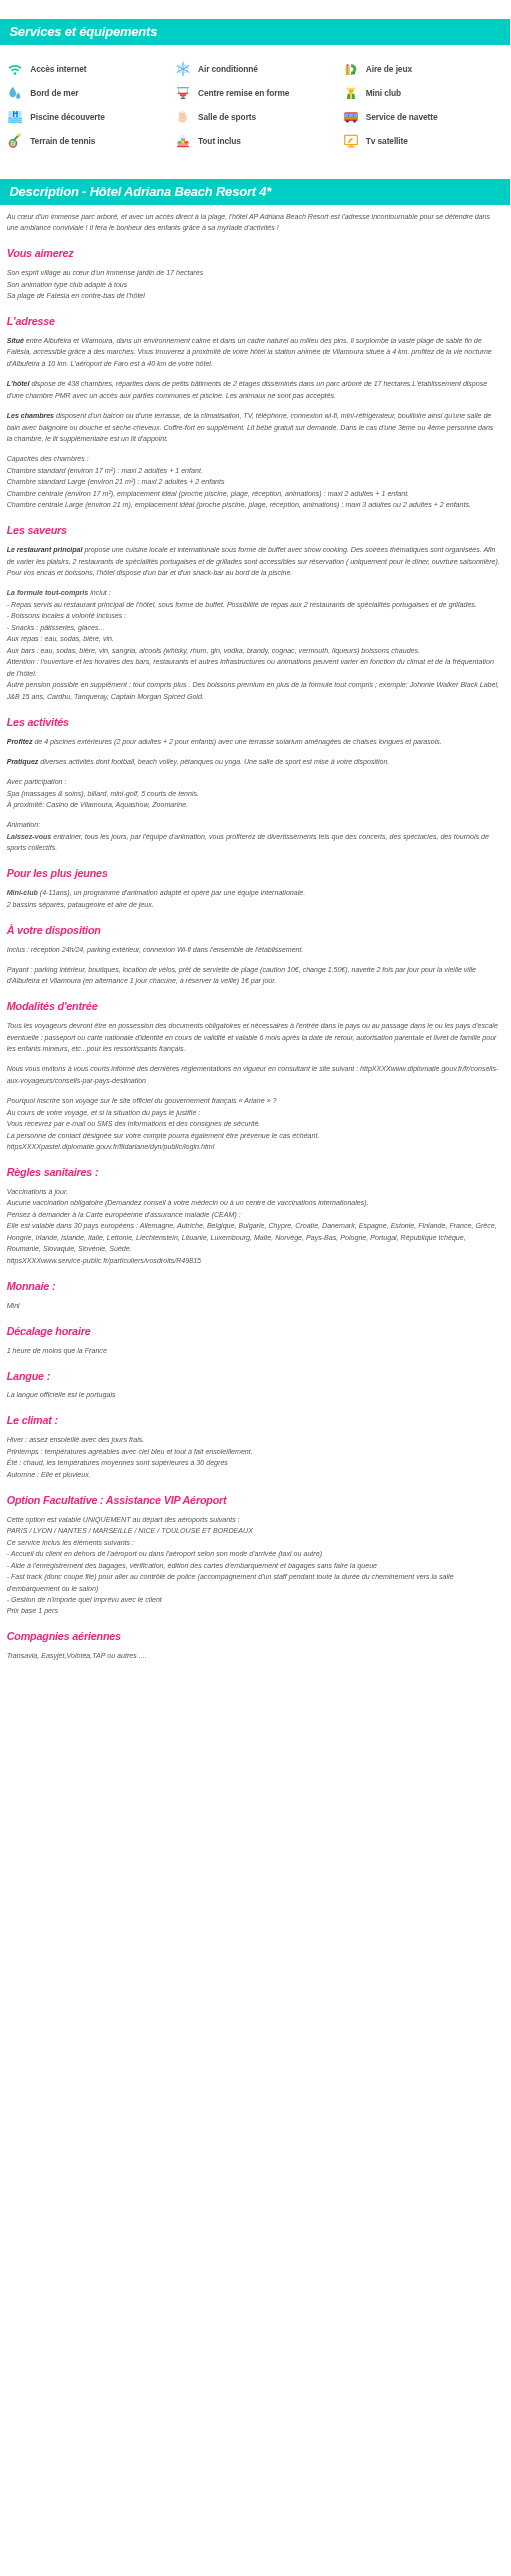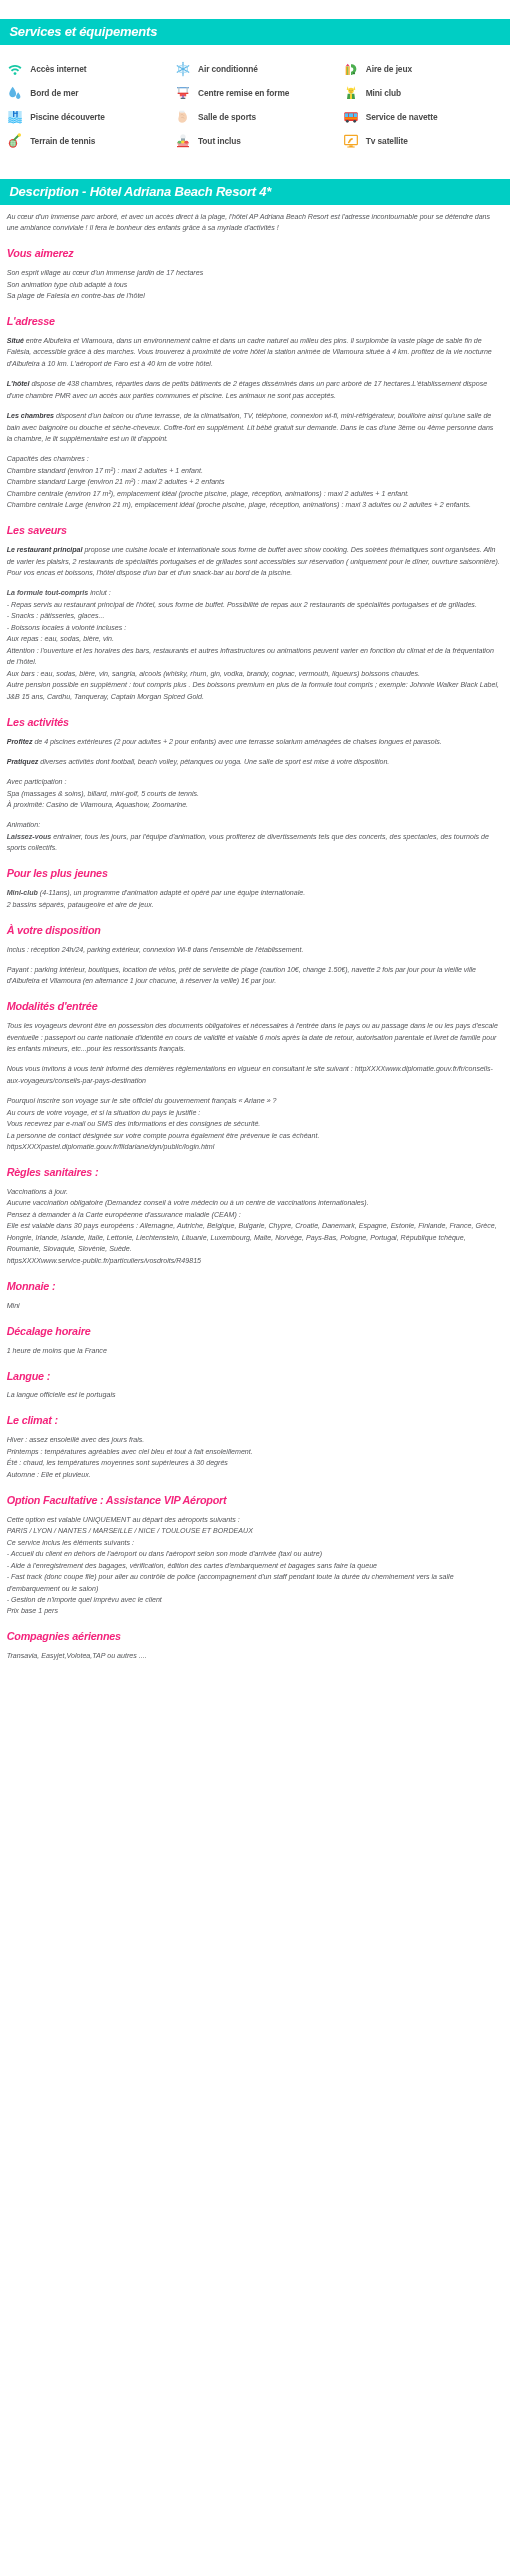--- a/index.html
+++ b/index.html
@@ -299,25 +299,25 @@
       <div>Chambre standard Large (environ 21 m²) : maxi  2 adultes + 2 enfants</div>
       <div>Chambre centrale (environ 17 m²), emplacement idéal (proche piscine, plage, réception, animations) : maxi 2 adultes + 1 enfant.</div>
       <div>Chambre centrale Large (environ 21 m), emplacement idéal (proche piscine, plage, réception, animations) : maxi 3 adultes ou 2 adultes + 2 enfants.</div>
     </div>
 
     <h2 class="pink">Les saveurs</h2>
     <p class="para"><b>Le restaurant principal</b><span> propose une cuisine locale et internationale sous forme de buffet avec show cooking. Des soirées thématiques sont organisées. Afin de varier les plaisirs, 2 restaurants de spécialités portugaises et de grillades sont accessibles sur réservation ( uniquement pour le dîner, ouvrture saisonnière). Pour vos encas et boissons, l'hôtel dispose d'un bar et d'un snack-bar au bord de la piscine.</span></p>
     <div class="lines">
       <div><b>La formule tout-compris</b><span> inclut :</span></div>
       <div>- Repas servis au restaurant principal de l'hôtel, sous forme de buffet. Possibilité de repas aux 2 restaurants de spécialités portugaises et de grillades.</div>
+      <div>- Boissons locales à volonté incluses :</div>
       <div>- Snacks : pâtisseries, glaces...</div>
-      <div>- Boissons locales à volonté incluses :</div>
       <div>Aux repas : eau, sodas, bière, vin.</div>
+      <div>Aux bars : eau, sodas, bière, vin, sangria, alcools (whisky, rhum, gin, vodka, brandy, cognac, vermouth, liqueurs) boissons chaudes.</div>
       <div>Attention : l'ouverture et les horaires des bars, restaurants et autres infrastructures ou animations peuvent varier en fonction du climat et de la fréquentation de l'hôtel.</div>
-      <div>Aux bars : eau, sodas, bière, vin, sangria, alcools (whisky, rhum, gin, vodka, brandy, cognac, vermouth, liqueurs) boissons chaudes.</div>
       <div>Autre pension possible en supplément : tout compris plus . Des boissons premium en plus de la formule tout compris ; exemple: Johnnie Walker Black Label, J&amp;B 15 ans, Cardhu, Tanqueray, Captain Morgan Spiced Gold.</div>
     </div>
 
     <h2 class="pink">Les activités</h2>
     <p class="para"><b>Profitez</b><span> de 4 piscines extérieures (2 pour adultes + 2 pour enfants) avec une terrasse solarium aménagées de chaises longues et parasols.</span></p>
     <p class="para"><b>Pratiquez</b><span> diverses activités dont football, beach volley, pétanques ou yoga. Une salle de sport est mise à votre disposition.</span></p>
     <div class="lines">
       <div>Avec participation :</div>
       <div>Spa (massages &amp; soins), billard, mini-golf, 5 courts de tennis.</div>
       <div>À proximité: Casino de Vilamoura, Aquashow, Zoomarine.</div>
@@ -332,21 +332,21 @@
       <div><b>Mini-club</b><span> (4-11ans), un programme d'animation adapté et opéré par une équipe internationale.</span></div>
       <div>2 bassins séparés, pataugeoire et aire de jeux.</div>
     </div>
 
     <h2 class="pink">À votre disposition</h2>
     <p class="para">Inclus : réception 24h/24, parking extérieur, connexion Wi-fi dans l'ensemble de l'établissement.</p>
     <p class="para">Payant : parking intérieur, boutiques, location de vélos, prêt de serviette de plage (caution 10€, change 1.50€), navette 2 fois par jour pour la vieille ville d'Albufeira et Vilamoura (en alternance 1 jour chacune, à réserver la veille) 1€ par jour.</p>
 
     <h2 class="pink">Modalités d'entrée</h2>
     <p class="para">Tous les voyageurs devront être en possession des documents obligatoires et nécessaires à l'entrée dans le pays ou au passage dans le ou les pays d'escale éventuelle : passeport ou carte nationale d'identité en cours de validité et valable 6 mois après la date de retour, autorisation parentale et livret de famille pour les enfants mineurs, etc...pour les ressortissants français.</p>
-    <p class="para">Nous vous invitons à vous tenir informé des dernières réglementations en vigueur en consultant le site suivant : httpXXXXwww.diplomatie.gouv.fr/fr/conseils-aux-voyageurs/conseils-par-pays-destination</p>
+    <p class="para">Nous vous invitons à vous courts informé des dernières réglementations en vigueur en consultant le site suivant : httpXXXXwww.diplomatie.gouv.fr/fr/conseils-aux-voyageurs/conseils-par-pays-destination</p>
     <div class="lines">
       <div>Pourquoi inscrire son voyage sur le site officiel du gouvernement français « Ariane » ?</div>
       <div>Au cours de votre voyage, et si la situation du pays le justifie :</div>
       <div>Vous recevrez par e-mail ou SMS des informations et des consignes de sécurité.</div>
       <div>La personne de contact désignée sur votre compte pourra également être prévenue le cas échéant.</div>
       <div>httpsXXXXpastel.diplomatie.gouv.fr/fildariane/dyn/public/login.html</div>
     </div>
 
     <h2 class="pink">Règles sanitaires :</h2>
     <div class="lines">

